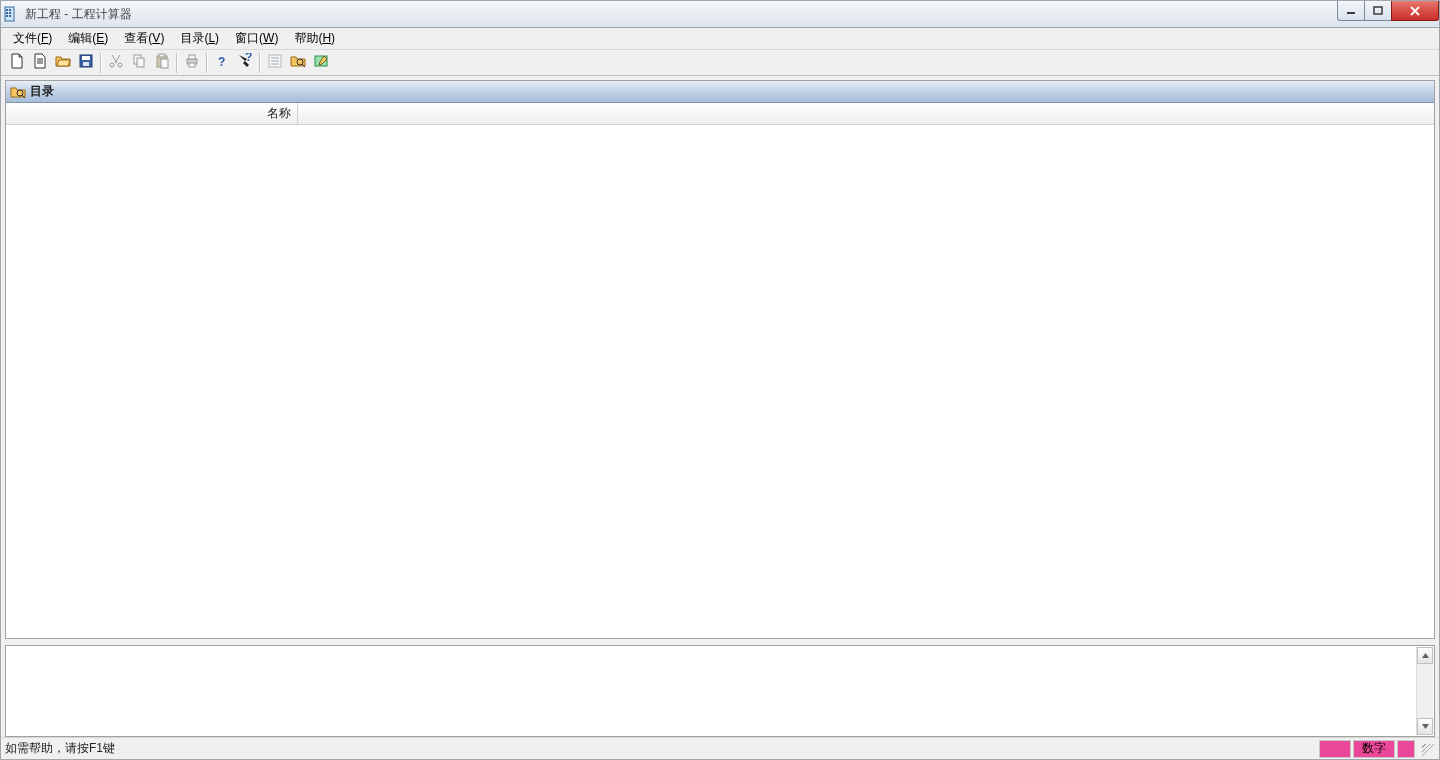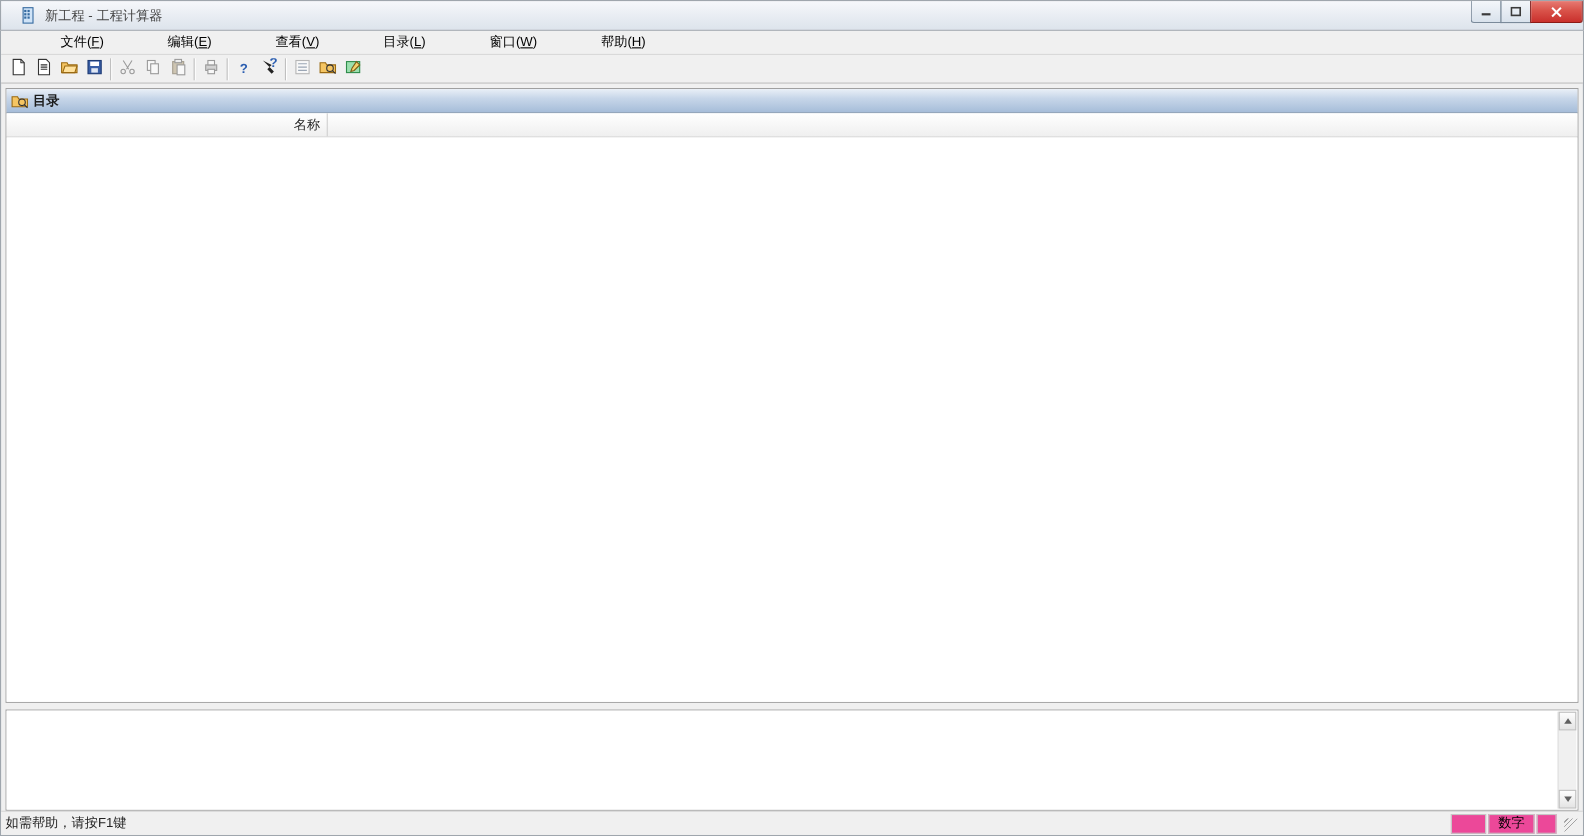--- a/index.html
+++ b/index.html
@@ -1,33 +1,33 @@
 <!DOCTYPE html>
 <html><head>
 <meta charset="utf-8">
 <style>
 * { margin:0; padding:0; box-sizing:border-box; font-family:"Microsoft YaHei","SimSun",Tahoma,sans-serif; font-size:12px; }
 body { background:#fff; width:1440px; height:760px; overflow:hidden; display:flex; flex-direction:column; }
 
 
-.titlebar { height:28px; background:linear-gradient(to bottom,#f6f8fb 0%,#e9edf3 50%,#dde4ec 100%); border:1px solid #9fa6ad; display:flex; align-items:center; padding-left:18px; position:relative; }
+.titlebar { height:28px; background:linear-gradient(to bottom,#f6f8fb 0%,#e9edf3 50%,#dde4ec 100%); border:1px solid #9fa6ad; display:flex; align-items:center; padding-left:2px; position:relative; }
 .titlebar .appicon { width:16px; height:16px; margin-right:6px; display:flex; align-items:center; justify-content:center; }
 .titlebar .title { color:#444; }
 .winbtns { position:absolute; right:0; top:0; height:20px; display:flex; }
 .winbtn { width:28px; height:20px; border:1px solid #7a8a9a; border-top:none; background:linear-gradient(to bottom,#f3f6fa,#d9e2ec); display:flex; align-items:center; justify-content:center; margin-left:-1px; cursor:default; }
 .winbtn.min { border-bottom-left-radius:3px; }
 .winbtn.close { width:48px; background:linear-gradient(to bottom,#e67a72 0%,#d9534a 45%,#c9302c 100%); border-color:#8b1a15; border-bottom-right-radius:3px; }
 .winbtn svg { display:block; }
 
 
 .outerframe { flex:1; border:1px solid #9fa6ad; border-top:none; display:flex; flex-direction:column; background:#f0f0f0; min-height:0; }
 
 
 .menubar { height:22px; background:#f0f0f0; display:flex; align-items:center; padding:0 4px; gap:0; border-bottom:1px solid #d9d9d9;}
-.menuitem { padding:2px 8px; cursor:default;margin-left:42px; }
+.menuitem { padding:2px 8px; cursor:default; }
 .mn-acc { text-decoration:underline; }
 
 
 .toolbar { height:26px; background:#f0f0f0; border-bottom:1px solid #bfbfbf; display:flex; align-items:center; padding:0 4px; }
 .tbtn { width:23px; height:22px; display:flex; align-items:center; justify-content:center; cursor:default; border:1px solid transparent; }
 .tsep { width:1px; height:20px; background:#c0c0c0; margin:0 3px; box-shadow:1px 0 0 #fff; }
 .tbtn.dis svg { opacity:0.55; filter:grayscale(60%); }
 
 
 .content-wrap { flex:1; display:flex; flex-direction:column; padding:4px 4px 0 4px; min-height:0;}

